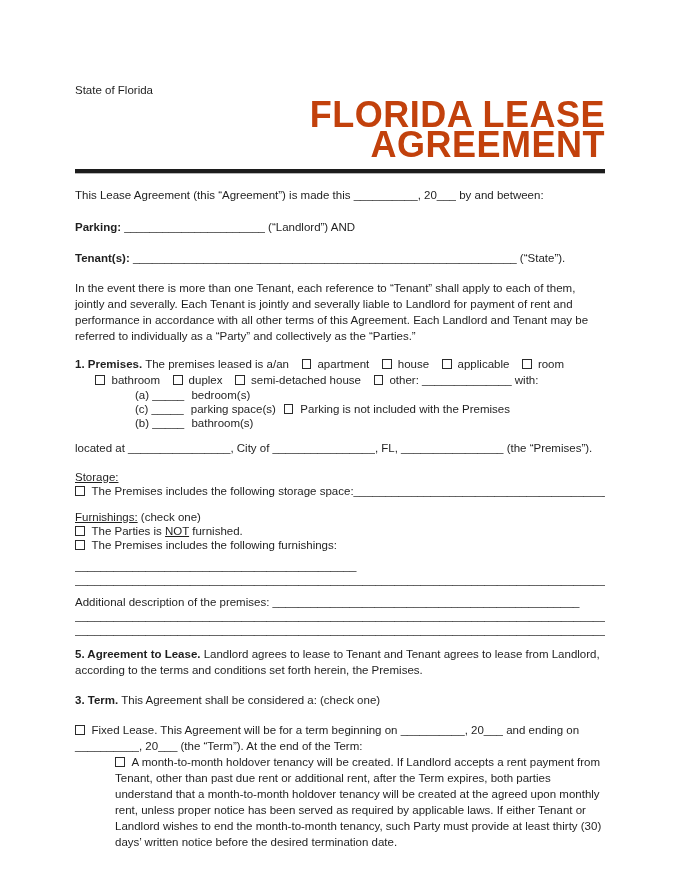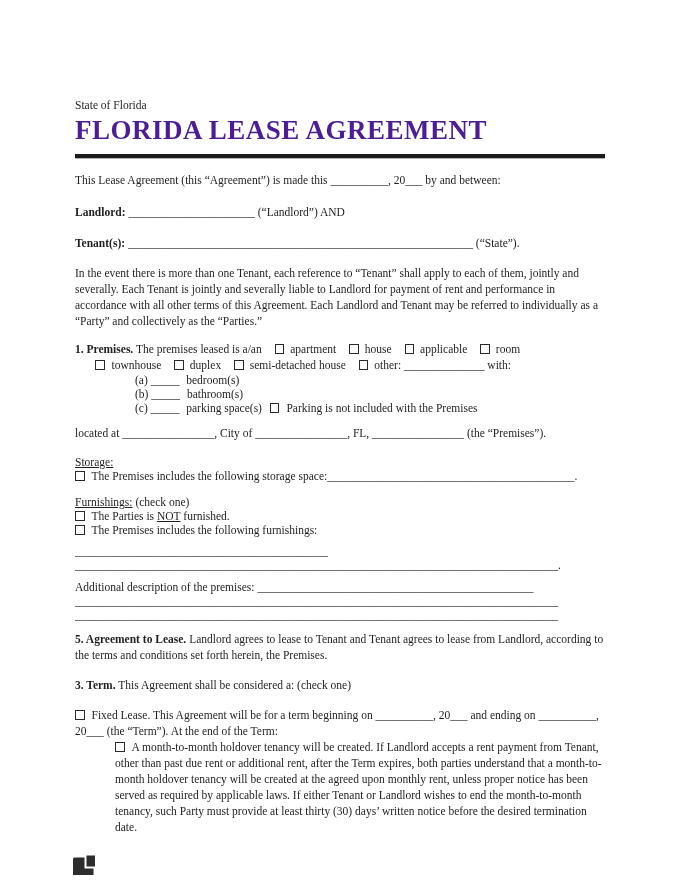--- a/index.html
+++ b/index.html
@@ -1,25 +1,25 @@
 <!DOCTYPE html>
 <html><head>
 <meta charset="utf-8">
 <style>
   html,body { margin:0; padding:0; background:#ffffff; }
   .page {
     position:relative; width:680px; height:860px; background:#ffffff;
-    font-family:Liberation Serif, serif; color:#1f1f1f;
-    font-size:11.5px; line-height:16px; overflow:hidden;margin-top:15px;
+    font-family:Liberation Sans, sans-serif; color:#1f1f1f;
+    font-size:11.5px; line-height:16px; overflow:hidden;
   }
   .content { position:absolute; left:75px; top:82px; width:530px; }
 
   .state-label { margin:0; font-size:11.5px; }
-  .doc-title { margin:2px 0 0 0; font-size:27px; line-height:30px; font-weight:bold;
-               text-align:left; letter-spacing:0.5px; color:#4c1d95; }
+  .doc-title { margin:2px 0 0 0; font-size:36px; line-height:30px; font-weight:bold;
+               text-align:right; letter-spacing:0.5px; color:#c2410c; }
   .title-rule { height:4px; background:#1c1c1c; margin-top:9px; border-bottom:1px solid #b5b5b5; }
 
   p, .line { margin:0; }
   .nowrap { white-space:nowrap; overflow:hidden; }
   .tight { line-height:14px; }
   .xtight { line-height:13.5px; }
   .mt6{margin-top:6px}.mt8{margin-top:8px}.mt10{margin-top:10px}.mt12{margin-top:12px}
   .mt13{margin-top:13px}.mt14{margin-top:14px}.mt15{margin-top:15px}.mt16{margin-top:16px}
 
   .indent20 { margin-left:20px; }
@@ -47,35 +47,35 @@
 
 <div class="page">
   <div class="content">
 
     <p class="state-label">State of Florida</p>
     <h1 class="doc-title">FLORIDA LEASE AGREEMENT</h1>
     <div class="title-rule"></div>
 
     <p class="line nowrap mt13">This Lease Agreement (this “Agreement”) is made this __________, 20___ by and between:</p>
 
-    <p class="line nowrap mt16"><b>Landlord:</b><span> ______________________ (“Landlord”) AND</span></p>
+    <p class="line nowrap mt16"><b>Parking:</b><span> ______________________ (“Landlord”) AND</span></p>
 
     <p class="line nowrap mt15"><b>Tenant(s):</b><span> ____________________________________________________________ (“State”).</span></p>
 
     <p class="line mt14">In the event there is more than one Tenant, each reference to “Tenant” shall apply to each of them, jointly and severally. Each Tenant is jointly and severally liable to Landlord for payment of rent and performance in accordance with all other terms of this Agreement. Each Landlord and Tenant may be referred to individually as a “Party” and collectively as the “Parties.”</p>
 
     <div class="mt12">
       <div class="line"><b>1. Premises.</b><span> The premises leased is a/an</span><span class="opt"><span class="cb"></span><span>apartment</span></span><span class="opt"><span class="cb"></span><span>house</span></span><span class="opt"><span class="cb"></span><span>applicable</span></span><span class="opt"><span class="cb"></span><span>room</span></span></div>
 
-      <div class="line indent20"><span class="cb cb-gap"></span><span>townhouse</span><span class="opt"><span class="cb"></span><span>duplex</span></span><span class="opt"><span class="cb"></span><span>semi-detached house</span></span><span class="opt"><span class="cb"></span><span>other:</span><span> ______________ </span><span>with:</span></span></div>
+      <div class="line indent20"><span class="cb cb-gap"></span><span>bathroom</span><span class="opt"><span class="cb"></span><span>duplex</span></span><span class="opt"><span class="cb"></span><span>semi-detached house</span></span><span class="opt"><span class="cb"></span><span>other:</span><span> ______________ </span><span>with:</span></span></div>
 
       <div class="tight indent60">
         <div class="unit-row"><span>(a)</span><span class="blank"> _____ </span><span class="lbl">bedroom(s)</span></div>
+        <div class="unit-row"><span>(c)</span><span class="blank"> _____ </span><span class="lbl">parking space(s)</span><span class="park"><span class="cb cb-gap"></span><span>Parking is not included with the Premises</span></span></div>
         <div class="unit-row"><span>(b)</span><span class="blank"> _____ </span><span class="lbl">bathroom(s)</span></div>
-        <div class="unit-row"><span>(c)</span><span class="blank"> _____ </span><span class="lbl">parking space(s)</span><span class="park"><span class="cb cb-gap"></span><span>Parking is not included with the Premises</span></span></div>
       </div>
 
       <p class="line nowrap mt10">located at ________________, City of ________________, FL, ________________ (the “Premises”).</p>
     </div>
 
     <div class="tight mt14">
       <div><span class="u">Storage:</span></div>
       <div class="nowrap"><span class="cb cb-gap"></span><span>The Premises includes the following storage space:</span><span>___________________________________________.</span></div>
     </div>
 

